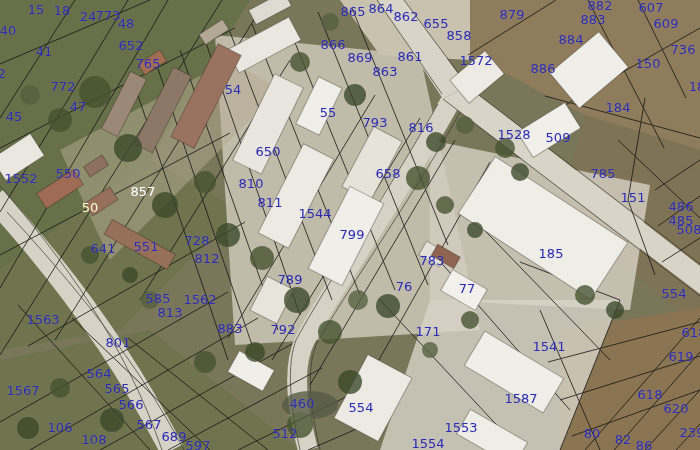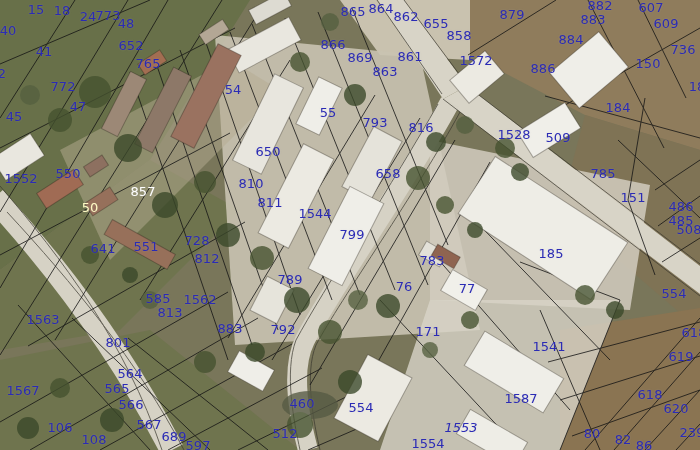--- a/index.html
+++ b/index.html
@@ -308,35 +308,35 @@
       <span class="parcel-label" style="left: 200px; top: 299px; color: rgb(43, 43, 180);">1562</span>
       <span class="parcel-label" style="left: 170px; top: 312px; color: rgb(43, 43, 180);">813</span>
       <span class="parcel-label" style="left: 43px; top: 319px; color: rgb(43, 43, 180);">1563</span>
       <span class="parcel-label" style="left: 230px; top: 328px; color: rgb(43, 43, 180);">883</span>
       <span class="parcel-label" style="left: 118px; top: 342px; color: rgb(43, 43, 180);">801</span>
       <span class="parcel-label" style="left: 283px; top: 329px; color: rgb(43, 43, 180);">792</span>
       <span class="parcel-label" style="left: 428px; top: 331px; color: rgb(43, 43, 180);">171</span>
       <span class="parcel-label" style="left: 694px; top: 332px; color: rgb(43, 43, 180);">618</span>
       <span class="parcel-label" style="left: 681px; top: 356px; color: rgb(43, 43, 180);">619</span>
       <span class="parcel-label" style="left: 549px; top: 346px; color: rgb(43, 43, 180);">1541</span>
-      <span class="parcel-label" style="left: 99px; top: 373px; color: rgb(43, 43, 180); margin-left: 31px;">564</span>
+      <span class="parcel-label" style="left: 99px; top: 373px; color: rgb(43, 43, 180);">564</span>
       <span class="parcel-label" style="left: 23px; top: 390px; color: rgb(43, 43, 180);">1567</span>
       <span class="parcel-label" style="left: 117px; top: 388px; color: rgb(43, 43, 180);">565</span>
       <span class="parcel-label" style="left: 131px; top: 404px; color: rgb(43, 43, 180);">566</span>
       <span class="parcel-label" style="left: 302px; top: 403px; color: rgb(43, 43, 180);">460</span>
       <span class="parcel-label" style="left: 361px; top: 407px; color: rgb(43, 43, 180);">554</span>
       <span class="parcel-label" style="left: 521px; top: 398px; color: rgb(43, 43, 180);">1587</span>
       <span class="parcel-label" style="left: 650px; top: 394px; color: rgb(43, 43, 180);">618</span>
       <span class="parcel-label" style="left: 676px; top: 408px; color: rgb(43, 43, 180);">620</span>
       <span class="parcel-label" style="left: 60px; top: 427px; color: rgb(43, 43, 180);">106</span>
       <span class="parcel-label" style="left: 149px; top: 424px; color: rgb(43, 43, 180);">567</span>
       <span class="parcel-label" style="left: 94px; top: 439px; color: rgb(43, 43, 180);">108</span>
       <span class="parcel-label" style="left: 174px; top: 436px; color: rgb(43, 43, 180);">689</span>
       <span class="parcel-label" style="left: 198px; top: 445px; color: rgb(43, 43, 180);">597</span>
       <span class="parcel-label" style="left: 285px; top: 433px; color: rgb(43, 43, 180);">512</span>
       <span class="parcel-label" style="left: 428px; top: 443px; color: rgb(43, 43, 180);">1554</span>
-      <span class="parcel-label" style="left: 461px; top: 427px; color: rgb(43, 43, 180); font-style: italic;">1553</span>
+      <span class="parcel-label" style="left: 461px; top: 427px; color: rgb(43, 43, 180);">1553</span>
       <span class="parcel-label" style="left: 592px; top: 433px; color: rgb(43, 43, 180);">80</span>
       <span class="parcel-label" style="left: 623px; top: 439px; color: rgb(43, 43, 180);">82</span>
       <span class="parcel-label" style="left: 644px; top: 445px; color: rgb(43, 43, 180);">86</span>
       <span class="parcel-label" style="left: 692px; top: 432px; color: rgb(43, 43, 180);">239</span>
     </div>
 </div>
 
 </body></html>

